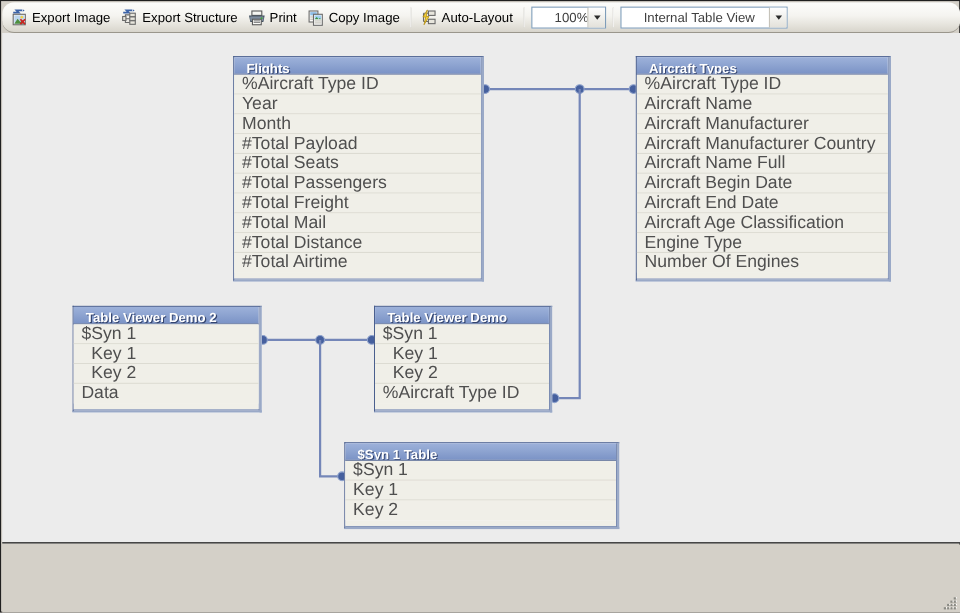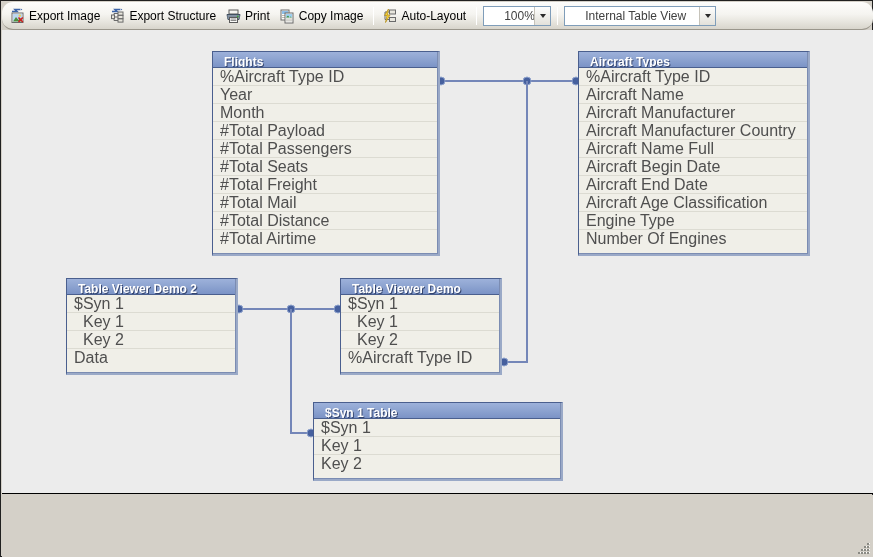--- a/index.html
+++ b/index.html
@@ -283,22 +283,22 @@
 
     <div id="entities-host">
         <div class="entity" style="left: 210px; top: 21px; width: 228px;">
           <div class="entity-inner">
             <div class="entity-title">Flights</div>
             <div class="entity-body">
               <div class="field">%Aircraft Type ID</div>
               <div class="field">Year</div>
               <div class="field">Month</div>
               <div class="field">#Total Payload</div>
+              <div class="field">#Total Seats</div>
               <div class="field">#Total Passengers</div>
-              <div class="field">#Total Seats</div>
               <div class="field">#Total Freight</div>
               <div class="field">#Total Mail</div>
               <div class="field">#Total Distance</div>
               <div class="field last">#Total Airtime</div>
             </div>
             <div class="entity-pad"></div>
           </div>
         </div>
         <div class="entity" style="left: 576px; top: 21px; width: 232px;">
           <div class="entity-inner">

